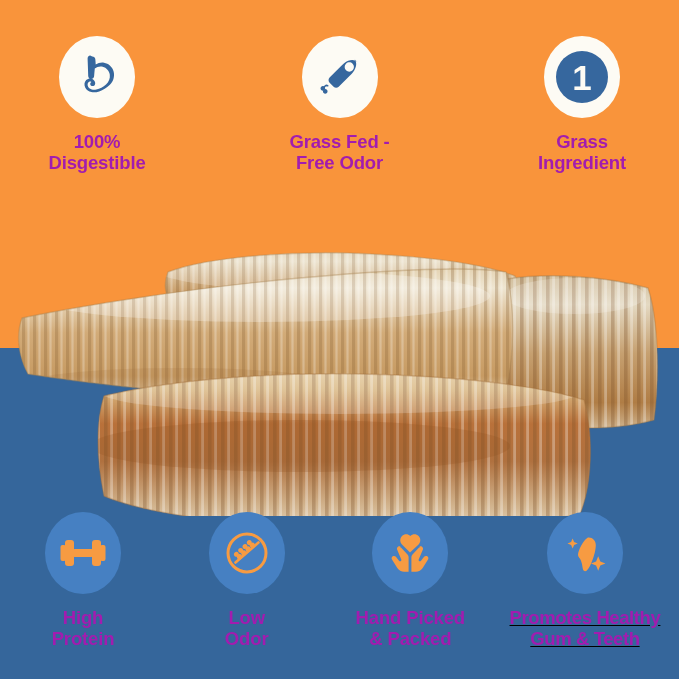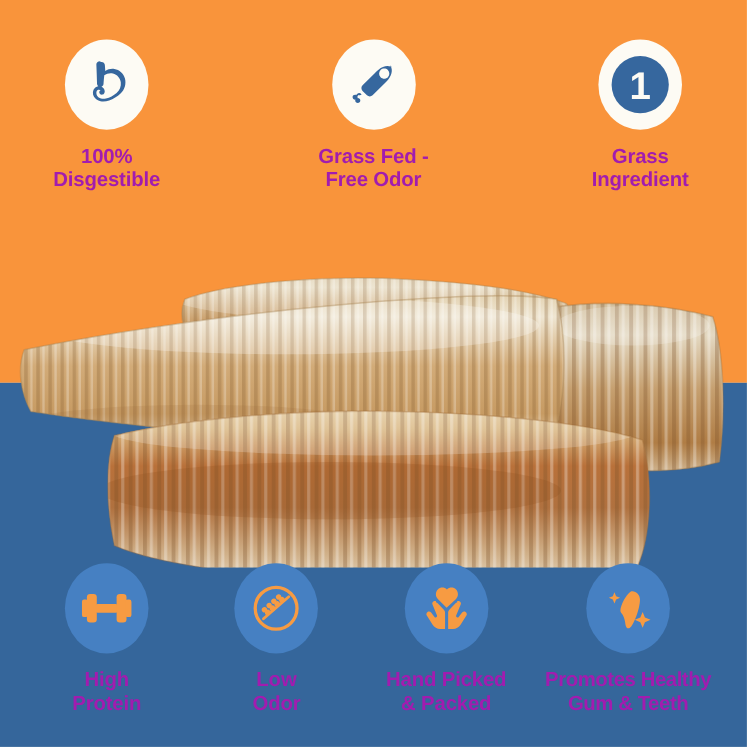--- a/index.html
+++ b/index.html
@@ -20,27 +20,27 @@
     position:absolute;left:0;top:348px;width:679px;height:331px;
     background:#35669B;
   }
   
   .feature-row{
     position:absolute;left:0;width:679px;
     display:flex;justify-content:space-between;align-items:flex-start;
     box-sizing:border-box;
   }
   .row-top{top:36px;padding:0 22px;}
-  .row-bottom{top:512px;padding:0 22px;}
+  .row-bottom{top:512px;padding:0 8px;}
 
   .feature{
     display:flex;flex-direction:column;align-items:center;
     width:150px;
   }
-  .feature-wide{width:172px;}
+  .feature-wide{width:172px;text-decoration:underline;}
 
   .badge{
     width:76px;height:82px;border-radius:50%;
     display:flex;align-items:center;justify-content:center;
     flex:0 0 auto;
   }
   .badge-light{background:#FDFBF4;}
   .badge-blue{background:#4680C2;}
 
   .badge svg{display:block;}

